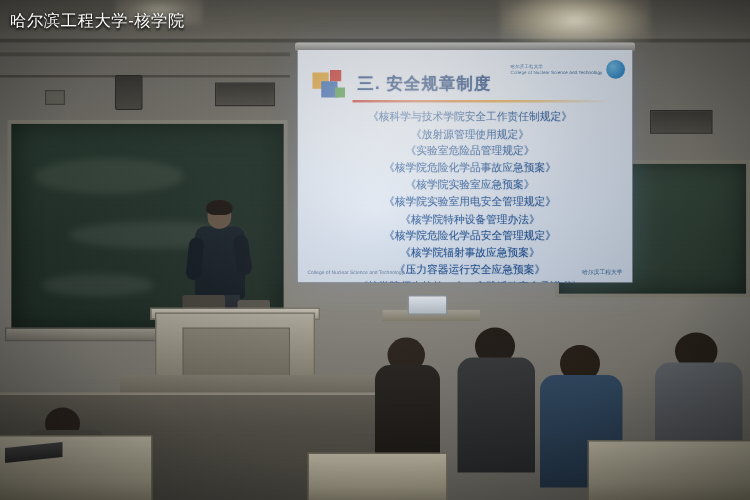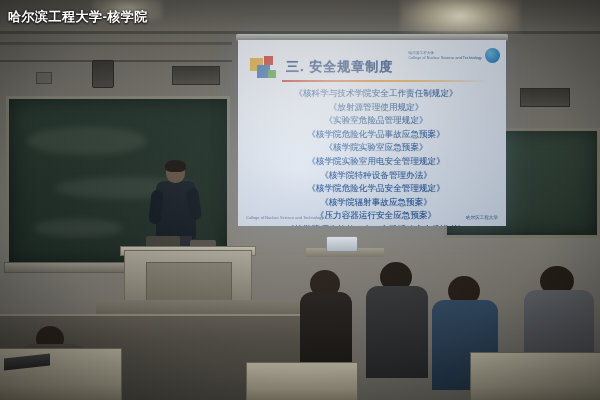--- a/index.html
+++ b/index.html
@@ -366,21 +366,21 @@
     opacity: .16;
     background-image:
       repeating-linear-gradient(0deg, rgba(255,255,255,0.04) 0px, rgba(0,0,0,0.04) 1px, rgba(255,255,255,0) 2px);
   }
 
   
   .caption {
     position: absolute;
     left: 8px; top: 8px;
     font-size: 13px;
-    font-weight: bold;
+    font-weight: normal;
     color: #ffffff;
     text-shadow: 0 1px 2px rgba(0,0,0,0.9), 0 0 3px rgba(0,0,0,0.8);
     letter-spacing: .5px;
     white-space: nowrap;
   }
 </style>
 </head>
 <body>
 
 <div id="scene">

